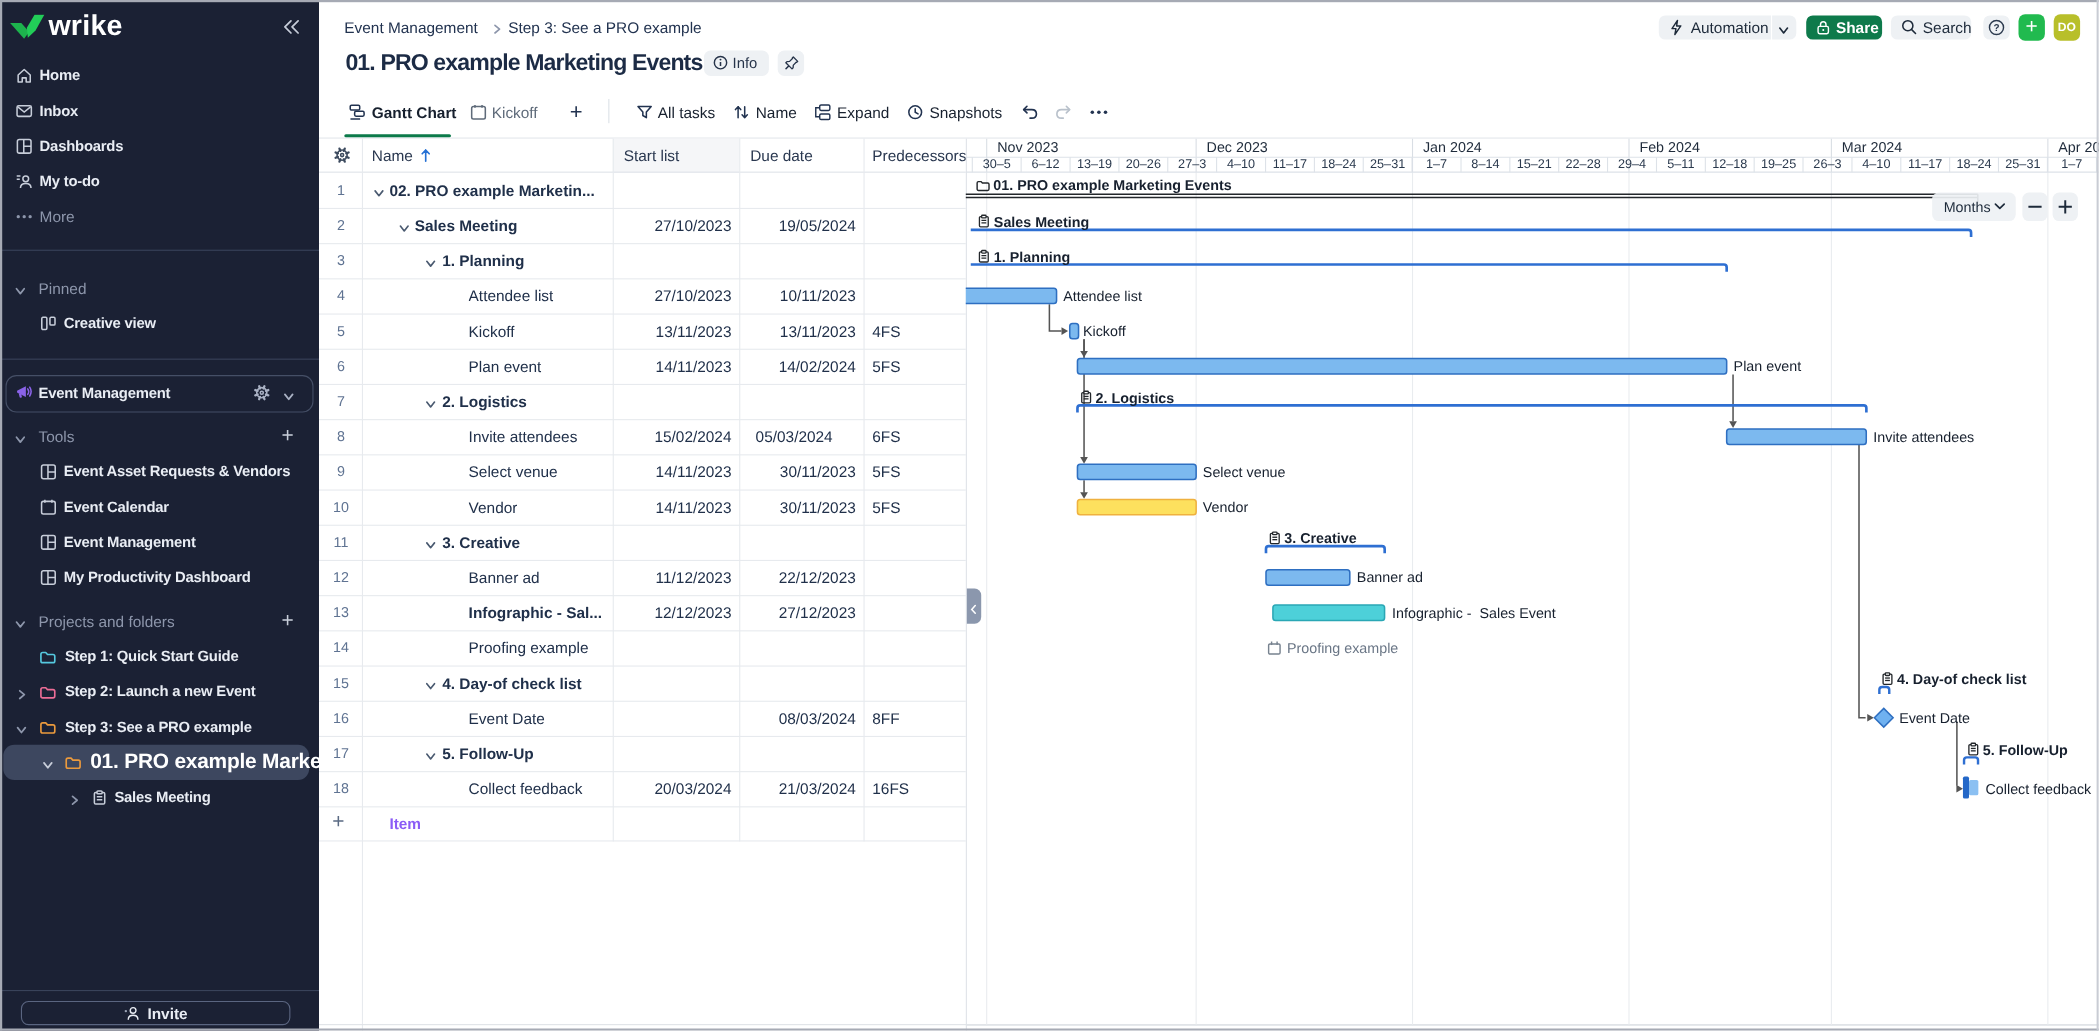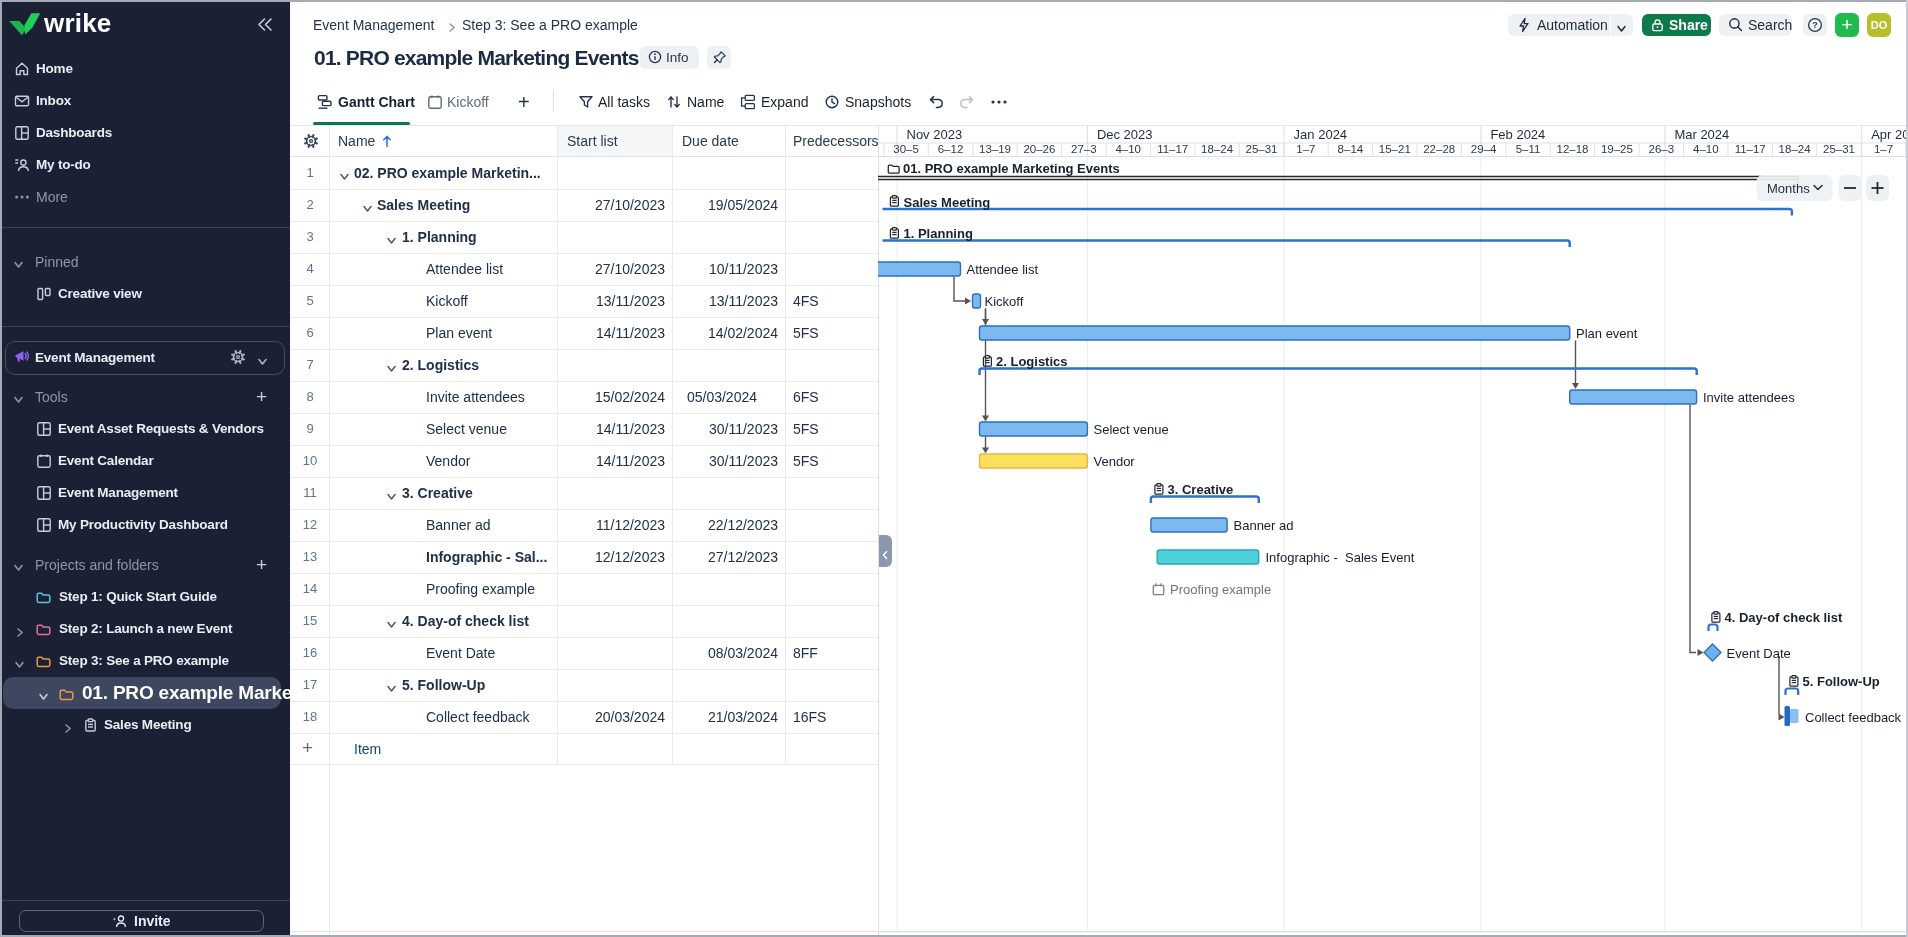--- a/index.html
+++ b/index.html
@@ -433,21 +433,21 @@
   </div>
 <div class="trow" style="top:701px">
     <span class="num" style="top:0">18</span>
     <span class="nm" style="left:136px;max-width:249px;font-weight:400">Collect feedback</span>
     <span class="dt" style="left:280px;width:95px">20/03/2024</span>
     <span class="dt" style="left:393px;width:95px">21/03/2024</span>
     <span class="pr" style="left:503px">16FS</span>
   </div>
 <div class="trow" style="top:733px;height:31px">
     <span class="a" style="left:12px;top:4px;width:40px;font-size:19px;color:#5b6b84;font-weight:400">+</span>
-    <span class="nm" style="left:64px;color:#0c4a6e;font-weight:400">Item</span>
+    <span class="nm" style="left:64px;color:#8b5cf6;font-weight:700">Item</span>
   </div>
 <div class="a" style="left:879px;top:535px;width:13px;height:32px;background:rgba(114,128,155,0.82);border-radius:0 6px 6px 0"></div>
 <div class="a" style="left:881px;top:546px"><svg width="8" height="10" viewBox="0 0 8 10" style="">
       <path d="M5.6 1.5 L2.4 5 L5.6 8.5" fill="none" stroke="#fff" stroke-width="1.4" stroke-linecap="round"></path>
     </svg></div>
 <div class="a" style="left:290px;top:931px;width:1618px;height:1px;background:#dfe3e7"></div>
 <div class="a" style="left:878px;top:126px;width:1201px;height:811px"><svg width="1030" height="811" viewBox="0 0 1030 811" font-family="Liberation Sans,sans-serif">
       <line x1="19.0" y1="0" x2="19.0" y2="30.5" stroke="#d9dee4" stroke-width="1"></line>
       <line x1="19.0" y1="30.5" x2="19.0" y2="806" stroke="#e9ecef" stroke-width="1"></line>
       <text x="28.5" y="12.5" font-size="13" fill="#1f2b3b">Nov 2023</text>

